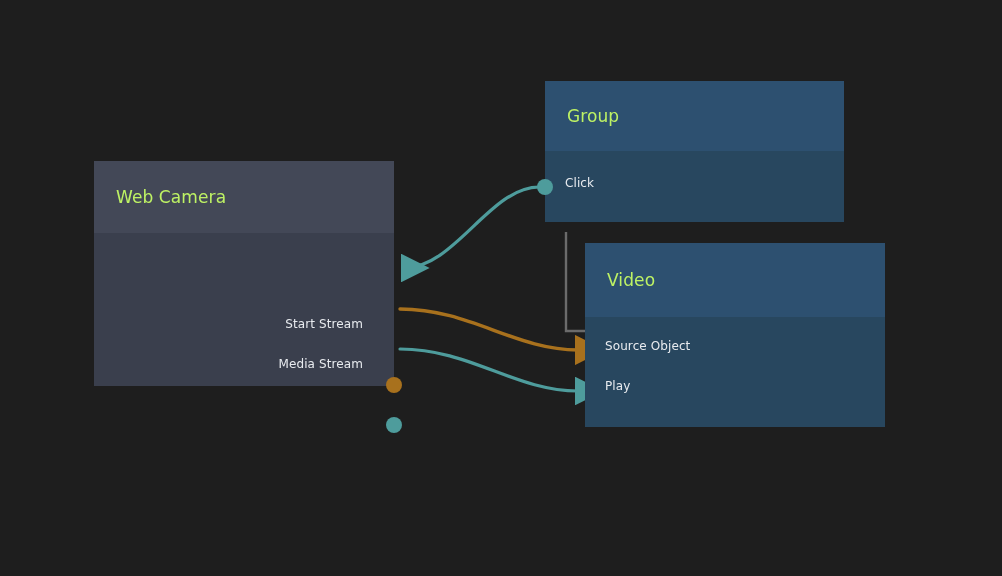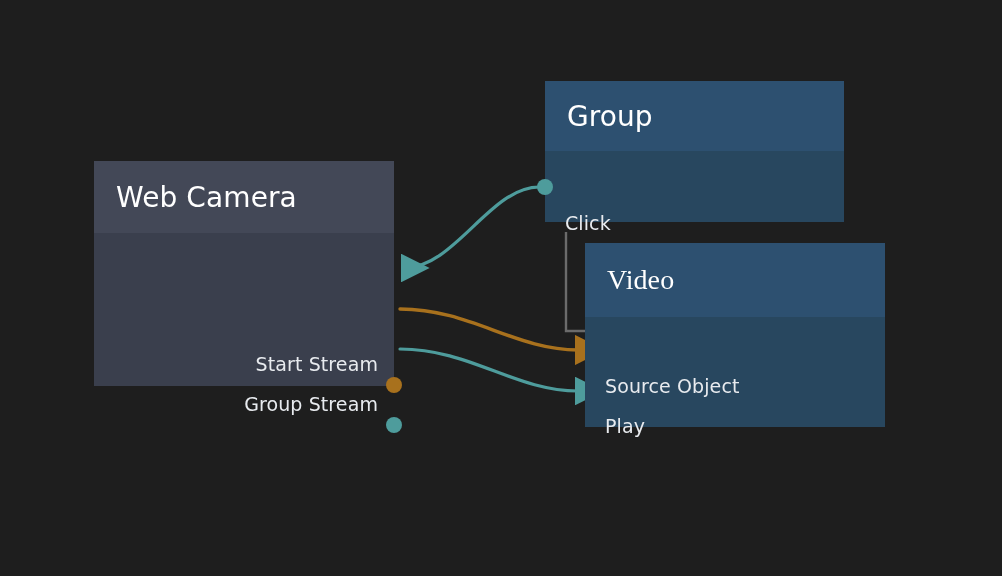--- a/index.html
+++ b/index.html
@@ -32,62 +32,61 @@
   .node {
     position: absolute;
     box-sizing: border-box;
   }
   .node-header {
     box-sizing: border-box;
     display: flex;
     align-items: center;
   }
   .node-title {
-    font-size: 28px;
+    font-size: 17px;
     font-weight: 400;
-    color: #ffffff;
+    color: #bef264;
     letter-spacing: 0.1px;
     white-space: nowrap;
   }
   .node-body {
     box-sizing: border-box;
     position: relative;
   }
   .port-row {
     position: absolute;
     display: flex;
     align-items: center;
     white-space: nowrap;
   }
   .port-label {
-    font-size: 19px;
+    font-size: 12px;
     color: #e8ebef;
     font-weight: 400;
     letter-spacing: 0.1px;
-    margin-top: 36px;
   }
 
   
   #node-web-camera {
     left: 94px;
     top: 161px;
     width: 300px;
     height: 198px;
   }
   #node-web-camera .node-header {
     height: 72px;
     background: #434857;
     padding-left: 22px;
   }
   #node-web-camera .node-body {
     height: 153px;
     background: #3a3f4d;
   }
   #node-web-camera .port-row {
-    right: 16px;
+    right: 31px;
     justify-content: center;
   }
   #row-start-stream  { top: 84px; }
   #row-media-stream  { top: 124px; }
   #row-media-started { top: 164px; }
 
   
   #node-group {
     left: 545px;
     top: 81px;
@@ -112,21 +111,20 @@
   #node-video {
     left: 585px;
     top: 243px;
     width: 300px;
     height: 184px;
   }
   #node-video .node-header {
     height: 74px;
     background: #2d5070;
     padding-left: 22px;
-    font-family: Liberation Serif, serif;
   }
   #node-video .node-body {
     height: 110px;
     background: #28475f;
   }
   #node-video .port-row {
     left: 20px;
   }
   #row-source-object { top: 22px; text-align: center; }
   #row-play          { top: 62px; justify-content: center; }
@@ -170,21 +168,21 @@
     <div class="node-header">
       <span class="node-title">Web Camera</span>
     </div>
     <div class="node-body">
 
       <div class="port-row" id="row-start-stream">
         <span class="port-label">Start Stream</span>
       </div>
 
       <div class="port-row" id="row-media-stream">
-        <span class="port-label">Group Stream</span>
+        <span class="port-label">Media Stream</span>
       </div>
 
 
     </div>
 
     <span class="port-dot" style="left:292px; top:216px; background:#a8711d;"></span>
     <span class="port-dot" style="left:292px; top:256px; background:#4e9c9c;"></span>
   </div>
 
   <div class="node" id="node-group">

